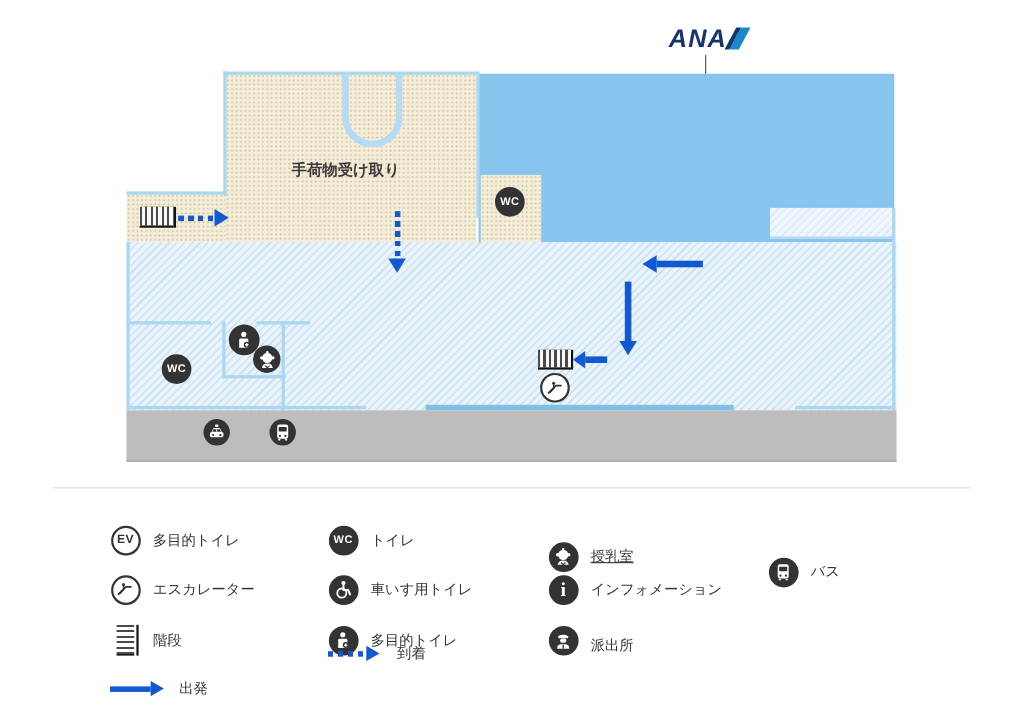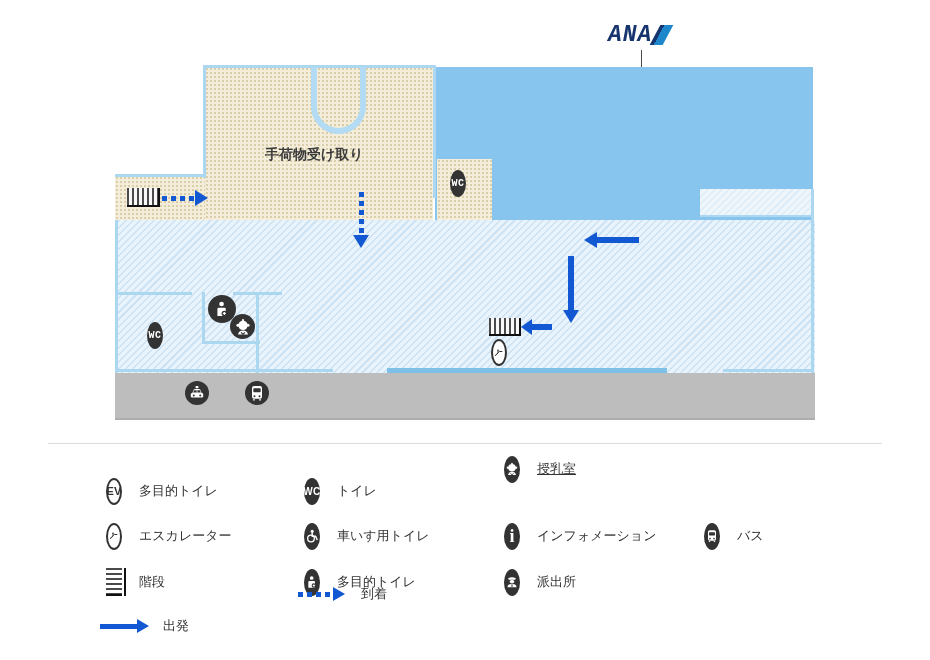--- a/index.html
+++ b/index.html
@@ -7,41 +7,41 @@
     --navy:#0a3161;
     --sky:#87c5ee;
     --wall:#abd7f1;
     --icon:#333333;
   }
   html,body{margin:0;padding:0;background:#fff;}
   body{font-family:"Liberation Sans","DejaVu Sans",sans-serif;color:#333;}
   .stage{position:relative;width:930px;height:660px;background:#fff;overflow:hidden;}
 
   
-  .abs{position:absolute;font-family:Liberation Mono, monospace;}
+  .abs{position:absolute;}
   .beige{background-color:#f3edda;background-image:radial-gradient(#d9cdaa 0.9px,transparent 1px);background-size:4px 4px;}
   .sky{background:var(--sky);}
   .hatch{background-color:#e9f3fb;background-image:repeating-linear-gradient(135deg,#cde3f3 0 1.5px,transparent 1.5px 5px);}
   .hatch-light{background-color:#eef6fc;background-image:repeating-linear-gradient(135deg,#dcecf8 0 1.5px,transparent 1.5px 5px);}
   .wall{background:var(--wall);}
   .gray{background:#bdbdbd;border-bottom:2px solid #adadad;}
 
   .carousel{border:6px solid #b3dcf4;border-top:none;border-radius:0 0 28px 28px;box-sizing:border-box;}
 
   .map-label{font-size:14px;font-weight:bold;color:#3a3a3a;white-space:nowrap;}
   .counter{background:var(--navy);color:#fff;font-size:14px;font-weight:bold;text-align:center;line-height:29px;white-space:nowrap;}
 
   
   .logo{display:flex;align-items:flex-start;gap:3px;}
   .logo .txt{font-size:23px;font-weight:bold;font-style:italic;color:#16356e;letter-spacing:1px;line-height:22px;}
   .logo .slash{width:13px;height:20px;margin-top:1px;transform:skewX(-28deg);background:linear-gradient(90deg,#16356e 0 4px,#1e87cc 4px);}
   .leader{width:1px;background:#4a4a4a;}
 
   
-  .cir{width:16px;height:27px;border-radius:50%;background:var(--icon);color:#fff;
+  .cir{width:27px;height:27px;border-radius:50%;background:var(--icon);color:#fff;
        display:flex;align-items:center;justify-content:center;flex:none;box-sizing:border-box;}
   .cir.sm{width:25px;height:25px;}
   .cir.outline{background:#fff;border:2px solid var(--icon);color:var(--icon);}
   .cir svg{width:20px;height:20px;display:block;}
   .wc-t{font-size:10px;font-weight:bold;letter-spacing:.4px;}
   .ev-t{font-size:11px;font-weight:bold;letter-spacing:.2px;}
   .info-t{font-family:"Liberation Serif","DejaVu Serif",serif;font-size:18px;font-weight:bold;line-height:1;}
 
   
   .stairs-h{background:repeating-linear-gradient(90deg,#4a4a4a 0 2px,#f8f8f8 2px 5px);
@@ -269,21 +269,21 @@
     <span class="lbl">車いす用トイレ</span>
   </div>
   <div class="li" style="left:298px;top:580px;text-align:right;">
     <span class="arrbox">
       <span class="sh dot-h" style="width:35px;height:5px;"></span>
         <span class="hd r" style="border-left-width:12px;border-top-width:7px;border-bottom-width:7px;"></span>
     </span>
     <span class="lbl">到着</span>
   </div>
 
-  <div class="li" style="left:498px;top:455px;text-decoration:underline;">
+  <div class="li" style="left:498px;top:492px;text-decoration:underline;">
     <span class="icbox">
         <span class="cir">
       <svg viewBox="0 0 24 24">
         <circle cx="12" cy="3.8" r="1.3" fill="#fff"></circle>
         <circle cx="5.9" cy="10" r="1.8" fill="#fff"></circle>
         <circle cx="18.1" cy="10" r="1.8" fill="#fff"></circle>
         <circle cx="12" cy="10" r="5.6" fill="#fff"></circle>
         <path d="M12 16.2 a6 6 0 0 1 6 4.8 h-12 a6 6 0 0 1 6 -4.8 z" fill="#fff"></path>
         <path d="M9.6 18.4 l2.4 2.3 2.4 -2.3" stroke="#333" stroke-width="1.3" fill="none"></path>
       </svg>
@@ -292,35 +292,35 @@
     <span class="lbl">授乳室</span>
   </div>
   <div class="li" style="left:498px;top:522px;">
     <span class="icbox">
         <span class="cir">
           <span class="info-t">i</span>
         </span>
       </span>
     <span class="lbl">インフォメーション</span>
   </div>
-  <div class="li" style="left:498px;top:568px;">
+  <div class="li" style="left:498px;top:568px;align-items:flex-end;">
     <span class="icbox">
         <span class="cir">
       <svg viewBox="0 0 24 24">
         <path d="M6.3 6.4 q5.7 -3 11.4 0 l-0.7 2.2 h-10 z" fill="#fff"></path>
         <rect x="8.6" y="8.9" width="6.8" height="4.8" rx="2.3" fill="#fff"></rect>
         <path d="M12 14.6 l-4.6 1.3 a4 4 0 0 0 -2 4.1 h13.2 a4 4 0 0 0 -2 -4.1 z" fill="#fff"></path>
         <path d="M12 15.2 v4.8" stroke="#333" stroke-width="1.4"></path>
       </svg>
     </span>
       </span>
     <span class="lbl">派出所</span>
   </div>
 
-  <div class="li" style="left:698px;top:522px;">
+  <div class="li" style="left:698px;top:506px;">
     <span class="icbox">
         <span class="cir">
       <svg viewBox="0 0 24 24">
         <rect x="6" y="3.5" width="12" height="15.5" rx="2.4" fill="#fff"></rect>
         <rect x="7.6" y="6.3" width="8.8" height="4.8" rx="0.8" fill="#333"></rect>
         <circle cx="9" cy="16" r="1.2" fill="#333"></circle>
         <circle cx="15" cy="16" r="1.2" fill="#333"></circle>
         <rect x="7" y="19.4" width="2.6" height="1.5" rx="0.7" fill="#fff"></rect>
         <rect x="14.4" y="19.4" width="2.6" height="1.5" rx="0.7" fill="#fff"></rect>
       </svg>

